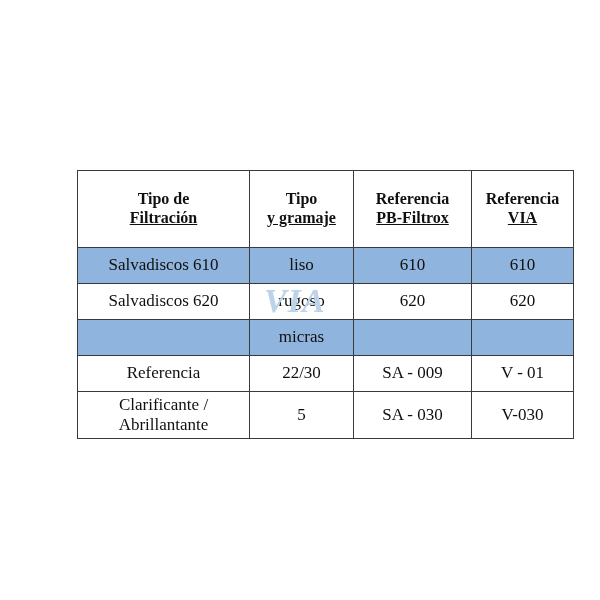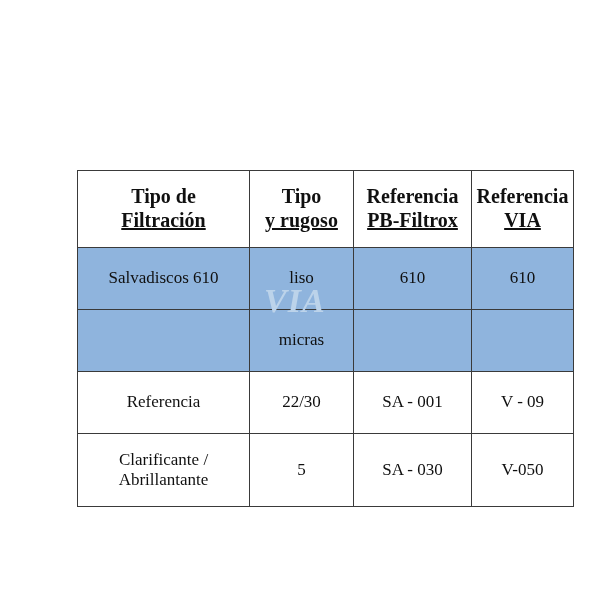--- a/index.html
+++ b/index.html
@@ -33,38 +33,38 @@
 
   table.spec {
     border-collapse: collapse;
     width: 496px;
     table-layout: fixed;
   }
 
   table.spec td,
   table.spec th {
     border: 1px solid #3a3a3a;
-    padding: 16px;
+    padding: 3px;
     vertical-align: middle;
     text-align: center;
     font-weight: normal;
     font-size: 17px;
     line-height: 1.18;
     color: #101010;
   }
 
   
   col.c0 { width: 172px; }
   col.c1 { width: 104px; }
   col.c2 { width: 118px; }
   col.c3 { width: 102px; }
 
   tr.header-row td {
     font-weight: bold;
-    font-size: 20px;
+    font-size: 16px;
     height: 68px;
     padding: 4px 2px;
   }
   tr.header-row td .l1 { display: block; }
   tr.header-row td .l2 { display: block; text-decoration: underline; }
 
   tr.blue td {
     background: #8fb4dd;
   }
 
@@ -120,60 +120,66 @@
         <col class="c3">
       </colgroup>
       <tbody>
         <tr class="header-row">
           <td>
             <span class="l1">Tipo de</span>
             <span class="l2">Filtración</span>
           </td>
           <td>
             <span class="l1">Tipo</span>
-            <span class="l2">y rugoso</span>
+            <span class="l2">y gramaje</span>
           </td>
           <td>
             <span class="l1">Referencia</span>
             <span class="l2">PB-Filtrox</span>
           </td>
           <td>
             <span class="l1">Referencia</span>
             <span class="l2">VIA</span>
           </td>
         </tr>
 
         <tr class="data-row blue">
           <td class="row-label">Salvadiscos 610</td>
           <td class="small-label">liso</td>
           <td>610</td>
           <td>610</td>
         </tr>
 
+        <tr class="data-row">
+          <td class="row-label">Salvadiscos 620</td>
+          <td class="small-label">rugoso</td>
+          <td>620</td>
+          <td>620</td>
+        </tr>
 
         <tr class="band-row blue">
           <td></td>
           <td class="micras">micras</td>
           <td></td>
           <td></td>
         </tr>
 
         <tr class="data-row">
           <td class="row-label">Referencia</td>
           <td>22/30</td>
-          <td>SA - 001</td>
-          <td>V - 09</td>
+          <td>SA - 009</td>
+          <td>V - 01</td>
         </tr>
 
 
         <tr class="data-row">
           <td class="row-label">Clarificante / Abrillantante</td>
           <td>5</td>
           <td>SA - 030</td>
-          <td>V-050</td>
+          <td>V-030</td>
         </tr>
       </tbody>
     </table>
   </div>
 
   <div id="watermark">VIA</div>
 
 </div>
 
 </body></html>

